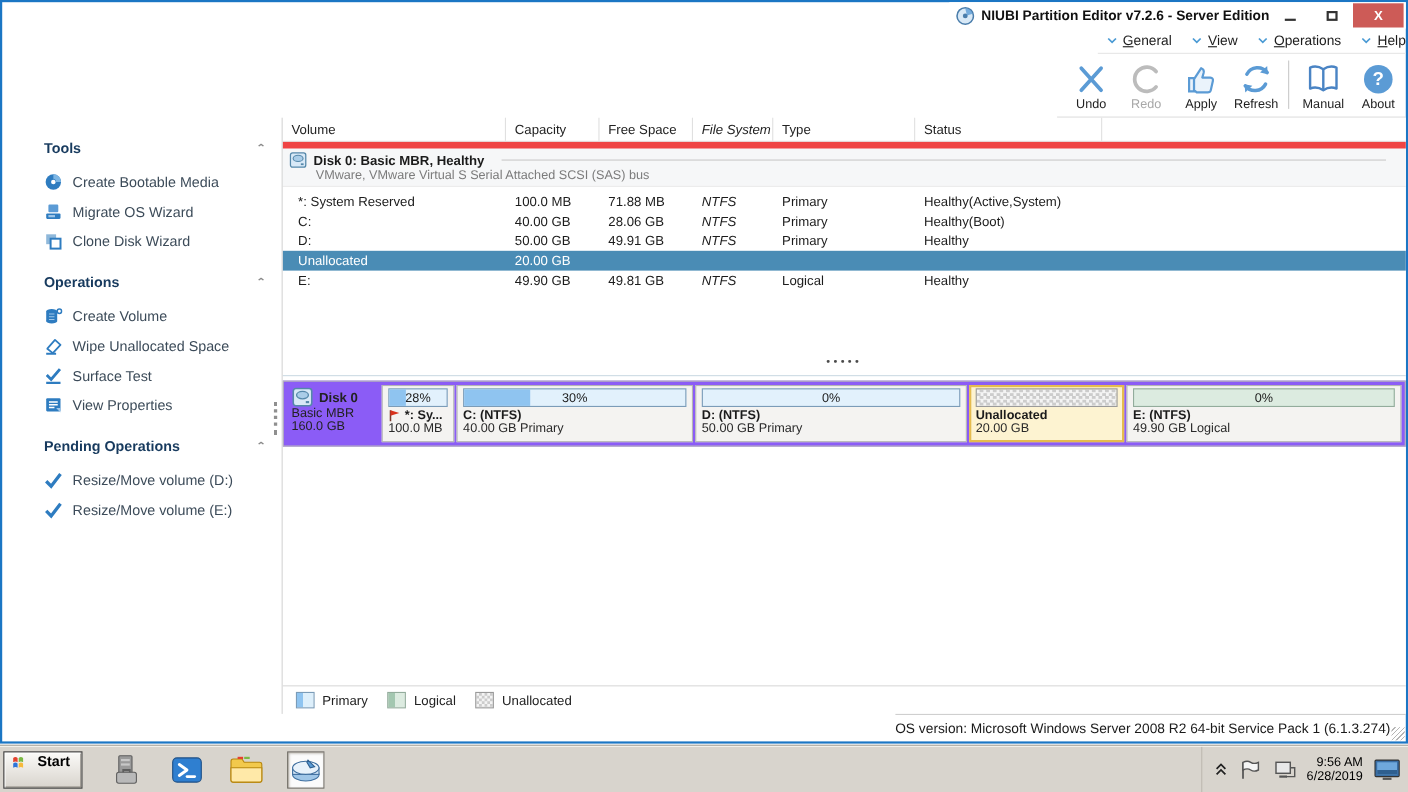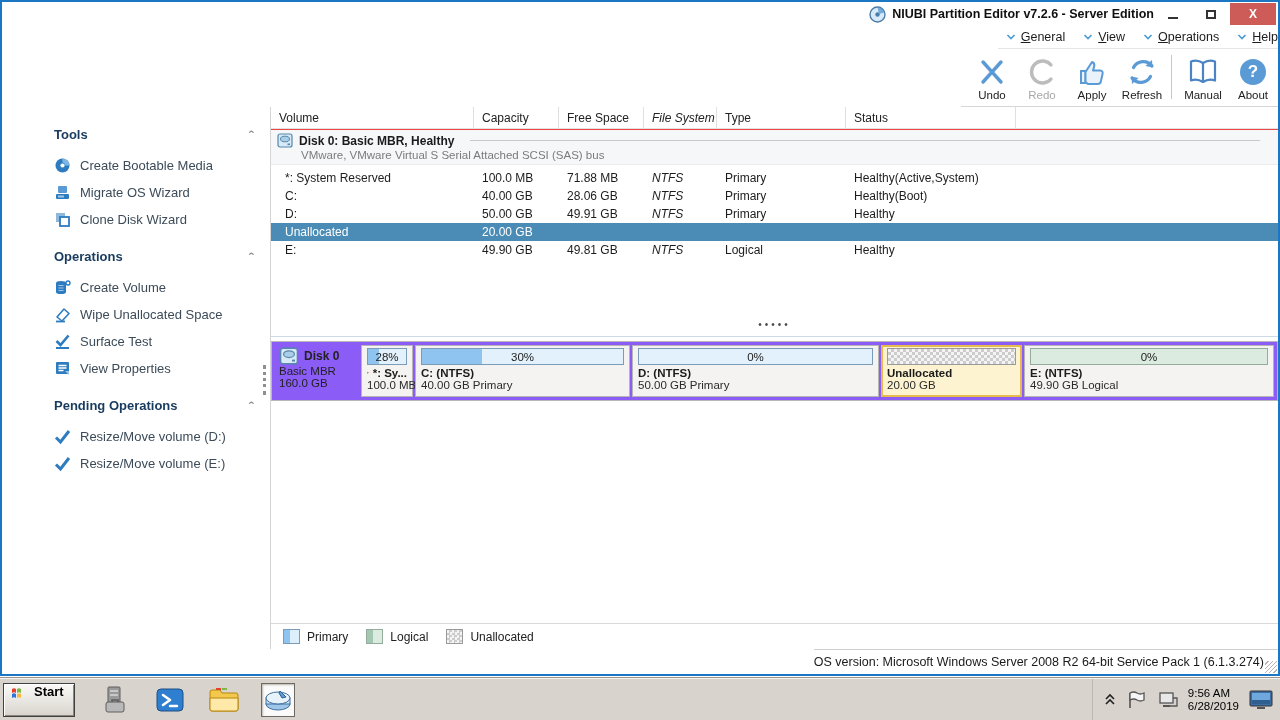--- a/index.html
+++ b/index.html
@@ -53,21 +53,21 @@
   .drag-dots { position:absolute; right:4px; top:258px; width:0; height:30px; border-left:3px dotted #8f8f8f; }
 
   
   .content { flex:1; display:flex; flex-direction:column; min-width:0; background:#fff; }
 
   
   .vtable { flex:none; }
   .vhead { display:flex; height:22px; border-bottom:1px solid #e2e2e2; align-items:center; font-size:12px; color:#222; }
   .vhead .hc { padding-left:8px; border-right:1px solid #e0e0e0; height:100%; display:flex; align-items:center; }
   .c-vol{width:203px;} .c-cap{width:85px;} .c-free{width:85px;} .c-fs{width:73px;font-style:italic;} .c-type{width:129px;} .c-status{width:170px;} .c-fill{flex:1; border-right:none !important;}
-  .group-row { background:#f6f7f8; border-top:1px solid #ef4444; border-bottom:1px solid #ececec; padding:3px 8px 3px 6px; }
+  .group-row { background:#f6f7f8; border-top:6px solid #ef4444; border-bottom:1px solid #ececec; padding:3px 8px 3px 6px; }
   .group-line1 { display:flex; align-items:center; gap:6px; }
   .group-title { font-size:12px; font-weight:bold; color:#1b1b1b; white-space:nowrap; }
   .group-rule { flex:1; height:1px; background:#c9c9c9; margin:0 10px; }
   .group-sub { font-size:11.5px; color:#7b7b7b; padding-left:24px; margin-top:1px; }
   .vrow { display:flex; height:18px; align-items:center; font-size:12px; color:#1c1c1c; }
   .vrow .cell { padding-left:8px; overflow:hidden; white-space:nowrap; }
   .vrow .cell.first { padding-left:14px; }
   .vrow.selected { background:#4a8cb5; color:#ffffff; }
   .vrow-spacer { height:4px; }
 
@@ -118,21 +118,21 @@
   .start-btn { margin-left:3px; height:34px; padding:0 10px 0 6px; display:flex; align-items:flex-start; gap:4px;
                background:linear-gradient(#fbfaf8,#d8d4cd); border:1px solid #404040;
                box-shadow:inset 1px 1px 0 #ffffff, inset -1px -1px 0 #8a867e;
                font-size:13px; font-weight:bold; color:#000; }
   .qlaunch { display:flex; align-items:center; gap:20px; margin-left:24px; }
   .task-ico { width:34px; height:34px; display:flex; align-items:center; justify-content:center; }
   .task-ico.active { background:#fbfbfb; border:1px solid #6e6a62;
                      box-shadow:inset 1px 1px 2px #b9b5ad; }
   .tray { margin-left:auto; display:flex; align-items:center; gap:9px; padding-right:6px; height:100%;
           border-left:1px solid #bdb9b1; padding-left:10px; }
-  .tray-clock { text-align:left; font-size:11.5px; color:#000; line-height:13px; }
+  .tray-clock { text-align:right; font-size:11.5px; color:#000; line-height:13px; }
 </style>
 </head>
 <body>
 
 <div class="window">
 
   <div class="titlebar">
     <svg class="app-ico" viewBox="0 0 17 17">
       <circle cx="8.5" cy="8.5" r="7.5" fill="#d8e9f7" stroke="#4a7dab" stroke-width="1.4"></circle>
       <circle cx="8.5" cy="8.5" r="2.2" fill="#4a7dab"></circle>
@@ -406,21 +406,21 @@
               <rect x="1" y="1" width="14" height="13" rx="2" fill="#d8e9f7" stroke="#5588aa" stroke-width="1.2"></rect>
               <ellipse cx="8" cy="6" rx="4.5" ry="2.8" fill="#aacde8" stroke="#5588aa" stroke-width="1"></ellipse>
               <rect x="10.5" y="10.5" width="2.5" height="1.6" fill="#5588aa"></rect>
               </svg>
             <span>Disk 0</span>
           </div>
           <div>Basic MBR</div>
           <div>160.0 GB</div>
         </div>
 
-        <div class="pblock" style="width:52px">
+        <div class="pblock" style="width:66px">
           <div class="pbar">
               <div class="fill" style="width: 28%;"></div>
             <span>28%</span>
             </div>
           <div class="pname">
             <svg width="12" height="12" viewBox="0 0 12 12">
               <path d="M2 11 V1" stroke="#7a3b2e" stroke-width="1.4"></path>
               <path d="M2 1 L10 3.5 L2 6 Z" fill="#d8321c"></path>
               </svg>
             <span>*: Sy...</span>

